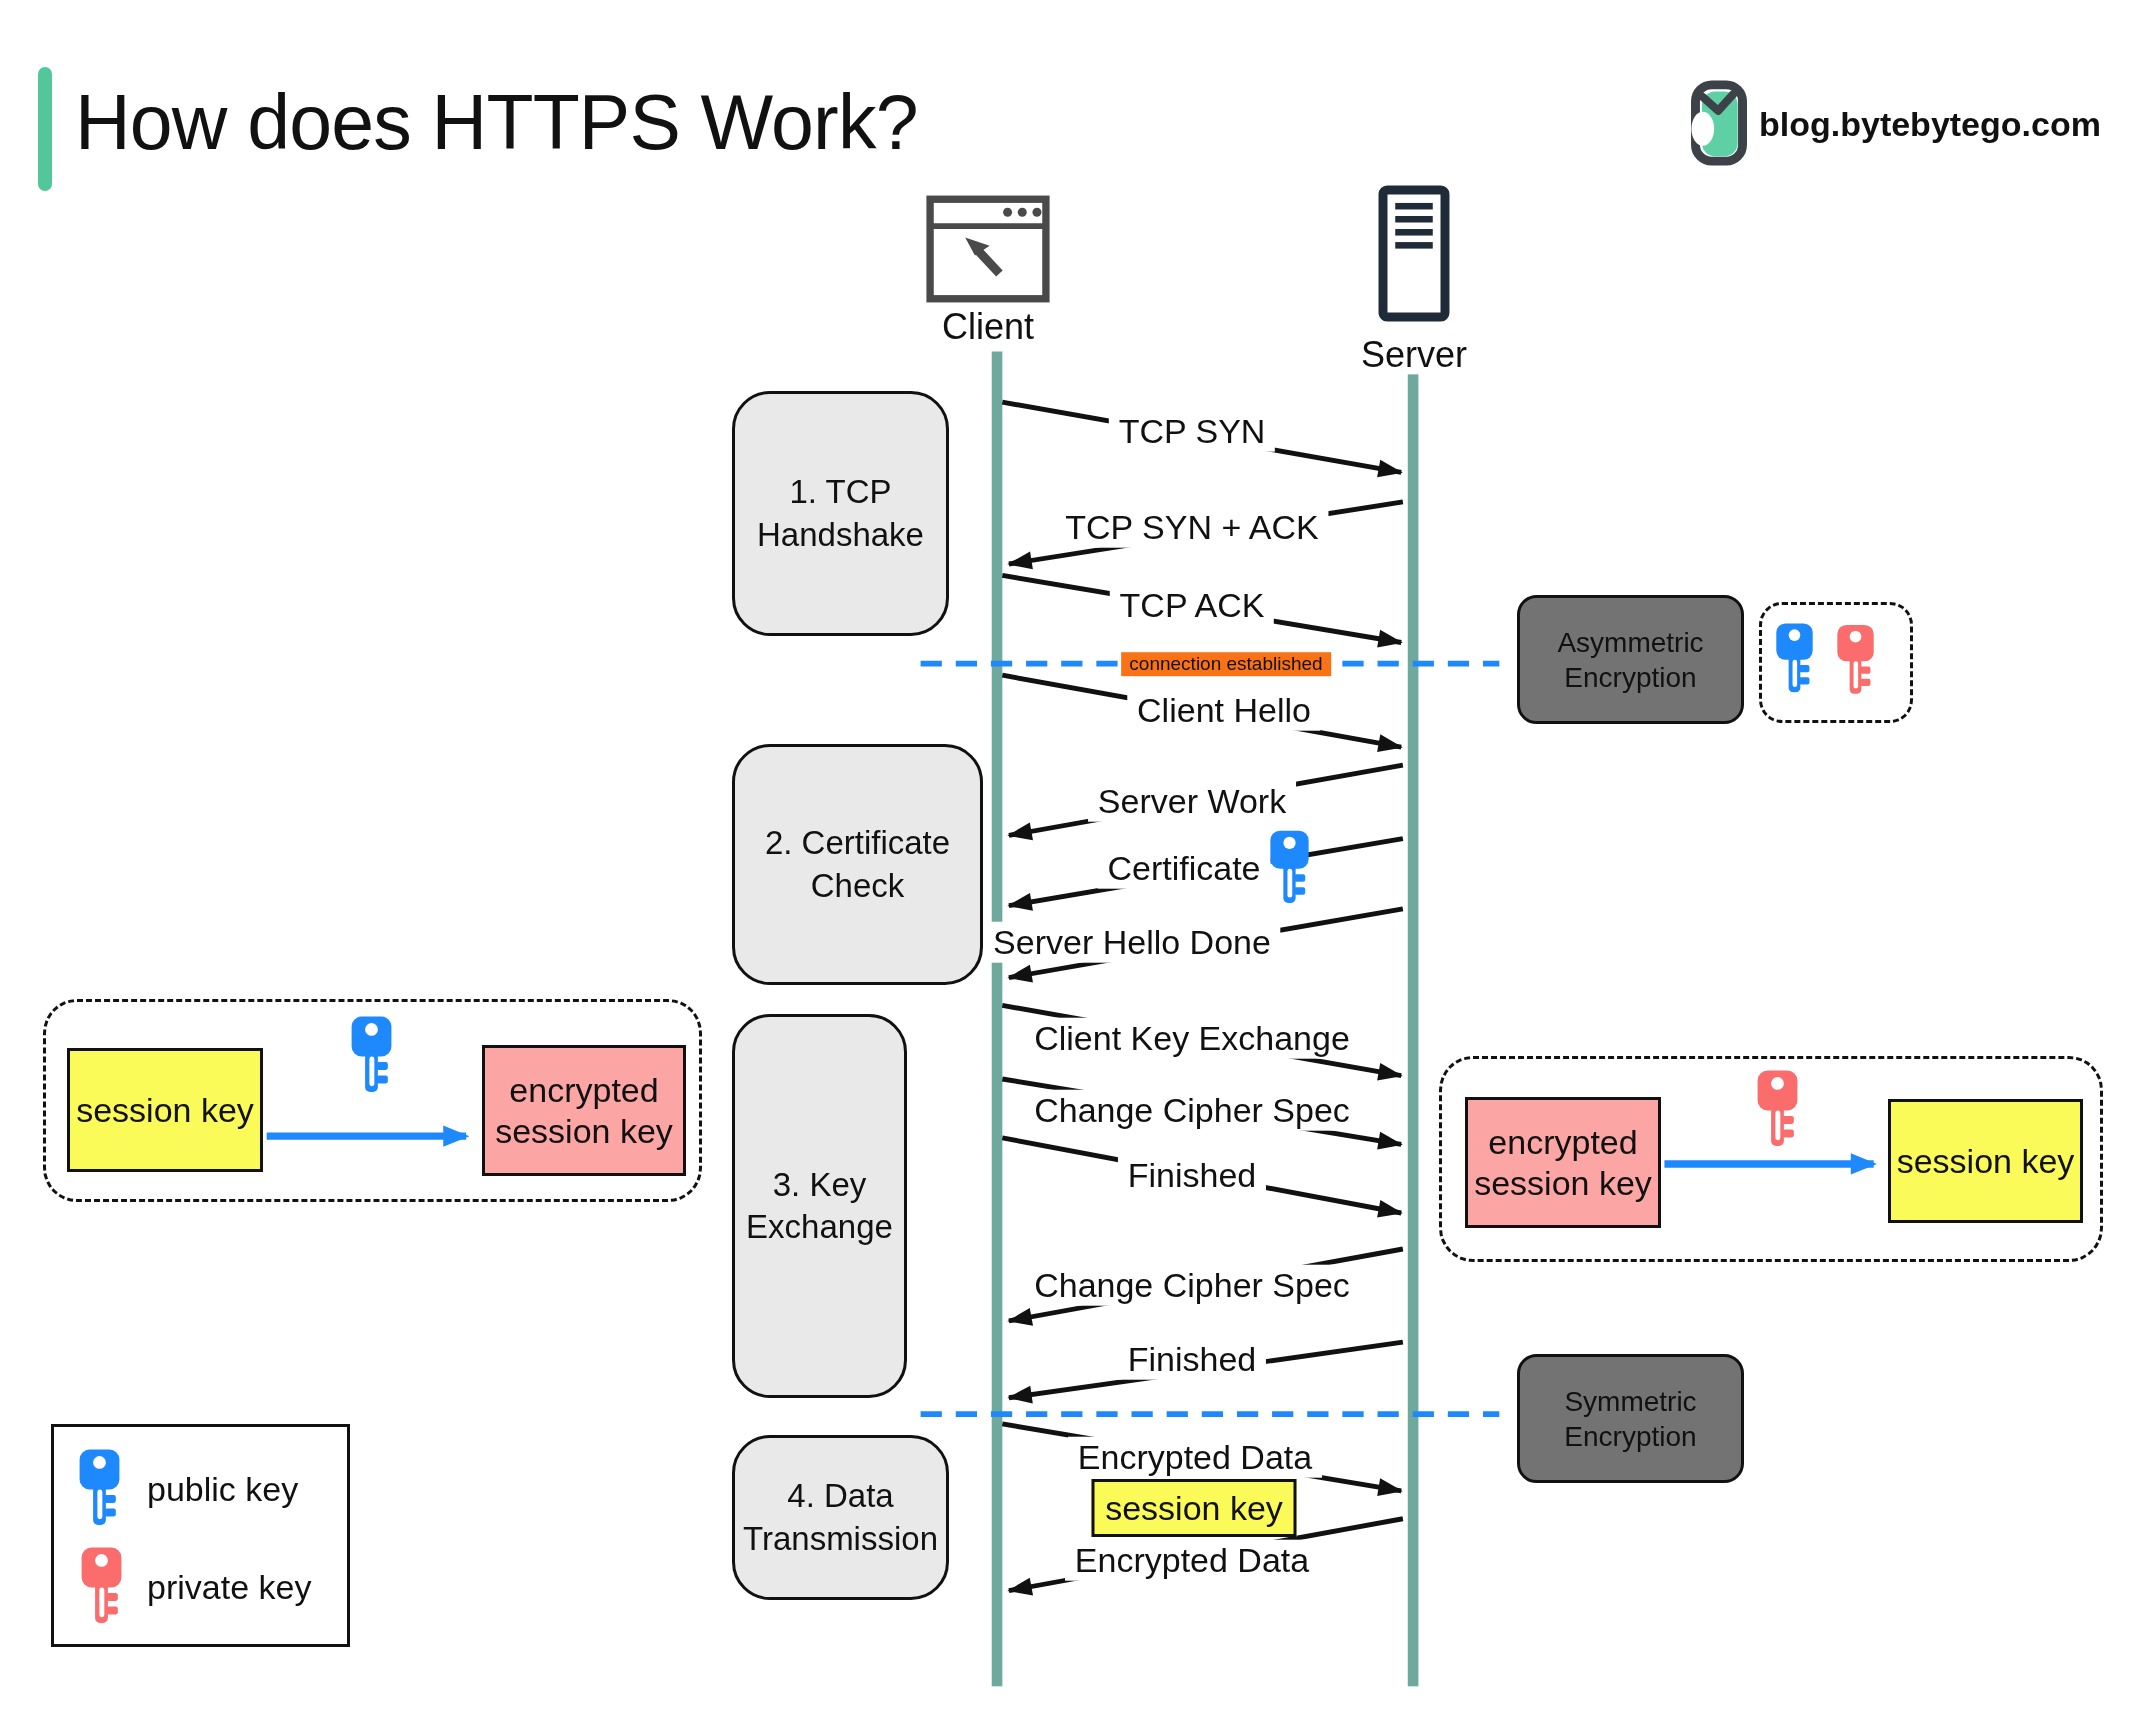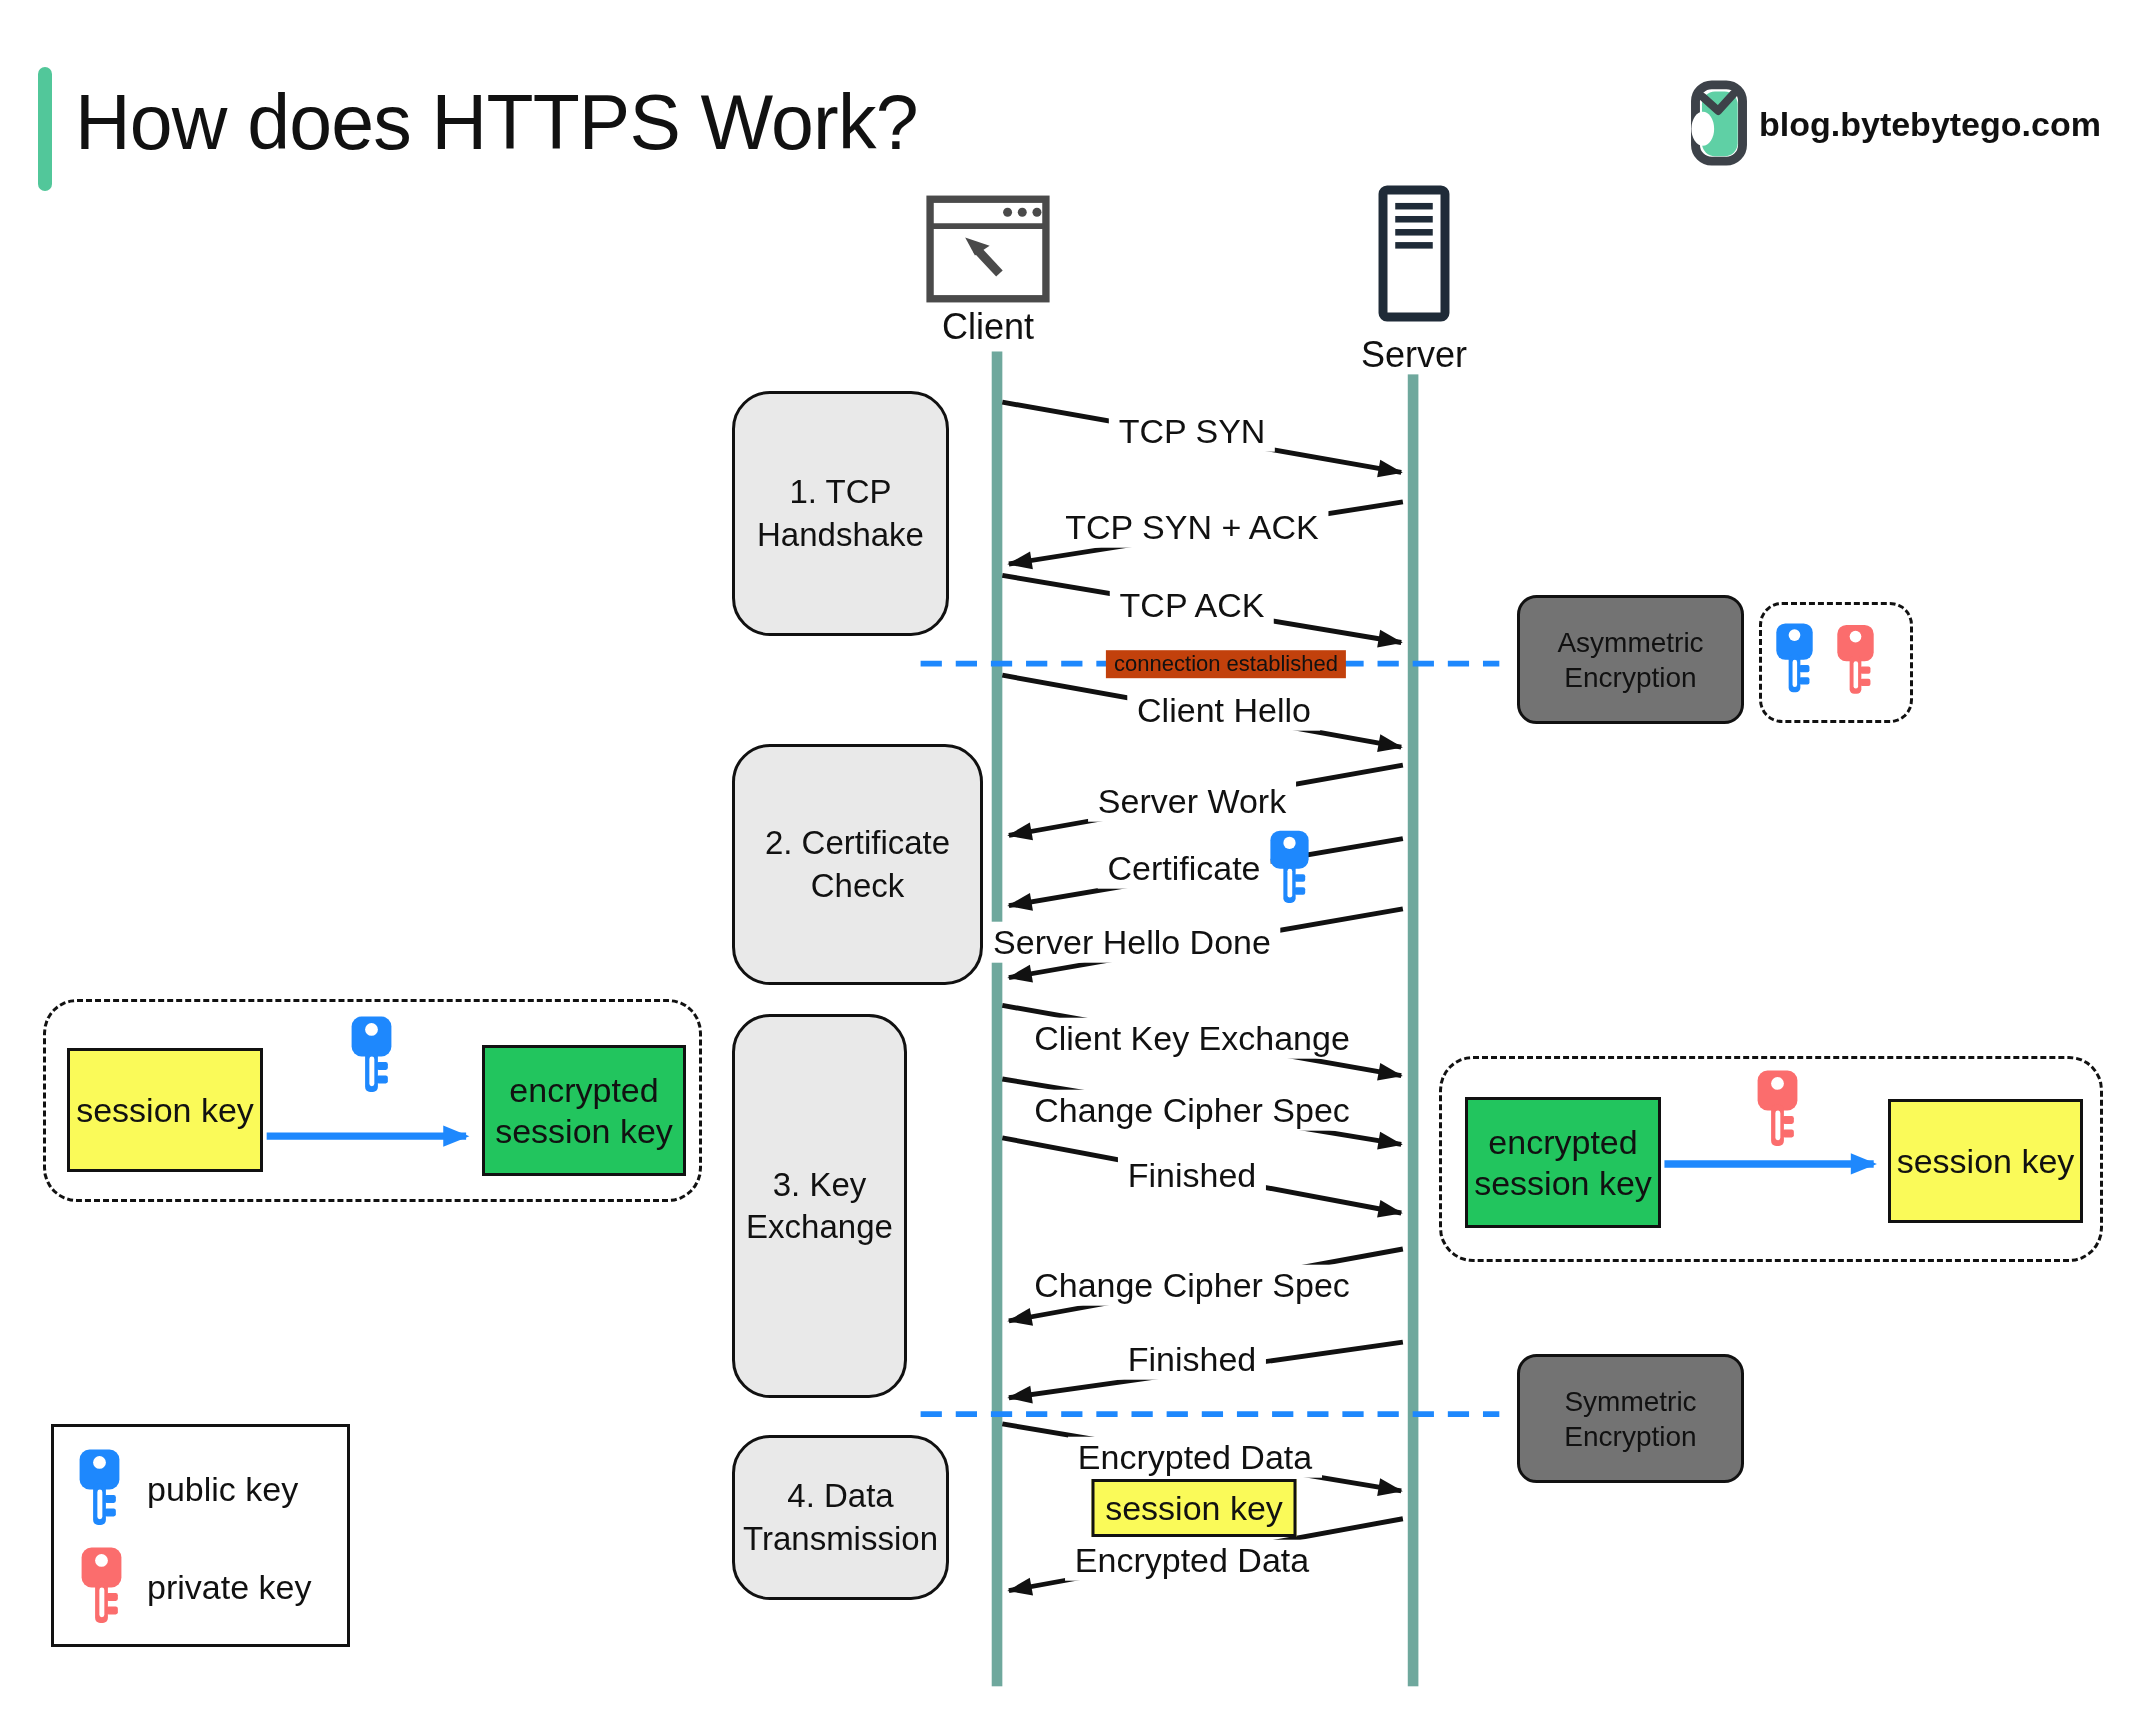--- a/index.html
+++ b/index.html
@@ -18,37 +18,37 @@
   
   .actor-label{font-size:36px;z-index:3;}
   
   .phase{
     background:#E9E9E9;border:3.3px solid #111;border-radius:38px;z-index:2;
     display:flex;align-items:center;justify-content:center;text-align:center;
     font-size:33px;line-height:1.28;padding:0 8.2px;box-sizing:border-box;
   }
   
   .msg{font-size:34px;background:#fff;padding:0.8px 9.8px;z-index:3;}
-  .milestone-label{font-size:22px;background:#c2410c;padding:0.8px 8.2px;z-index:3;}
+  .milestone-label{font-size:19px;background:#f97316;padding:0.8px 8.2px;z-index:3;}
   
   .teal-box{
     background:#737373;border:3.3px solid #111;border-radius:19.6px;z-index:2;
     display:flex;align-items:center;justify-content:center;text-align:center;
     font-size:28px;line-height:1.25;white-space:normal;
   }
   
   .dashed-box{border:3.3px dashed #111;border-radius:34px;background:transparent;z-index:2;box-sizing:border-box;}
   
   .val-box{
     border:3.3px solid #111;z-index:2;box-sizing:border-box;
     display:flex;align-items:center;justify-content:center;text-align:center;
     font-size:34px;line-height:1.2;white-space:normal;
   }
   .yellow{background:#FAFA59;}
-  .orange{background:#22c55e;}
+  .orange{background:#fca5a5;}
   .badge{
     position:absolute;z-index:3;background:#FAFA59;border:3.3px solid #111;
     font-size:34px;display:flex;align-items:center;justify-content:center;
   }
   
   .legend{border:3.3px solid #111;background:#fff;z-index:2;}
   .legend-label{font-size:34px;z-index:3;}
   .icon{position:absolute;z-index:4;}
   .key-blue{color:#1E88FD;}
   .key-red{color:#FB6D6D;}

